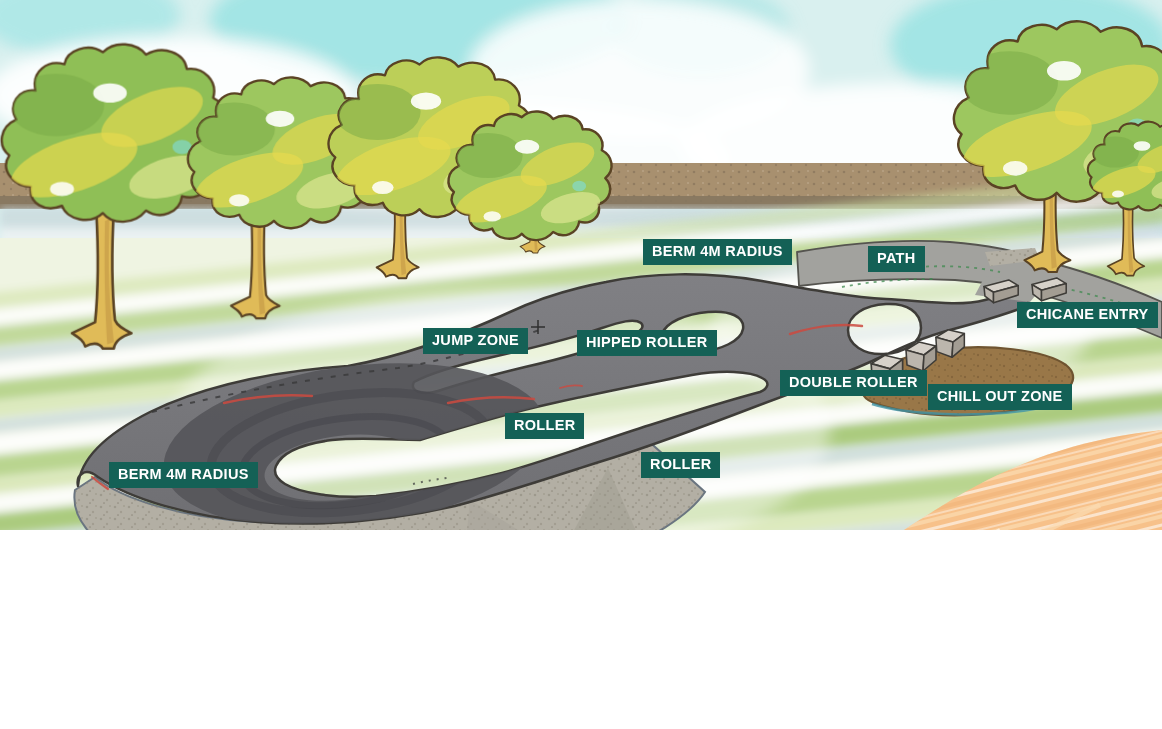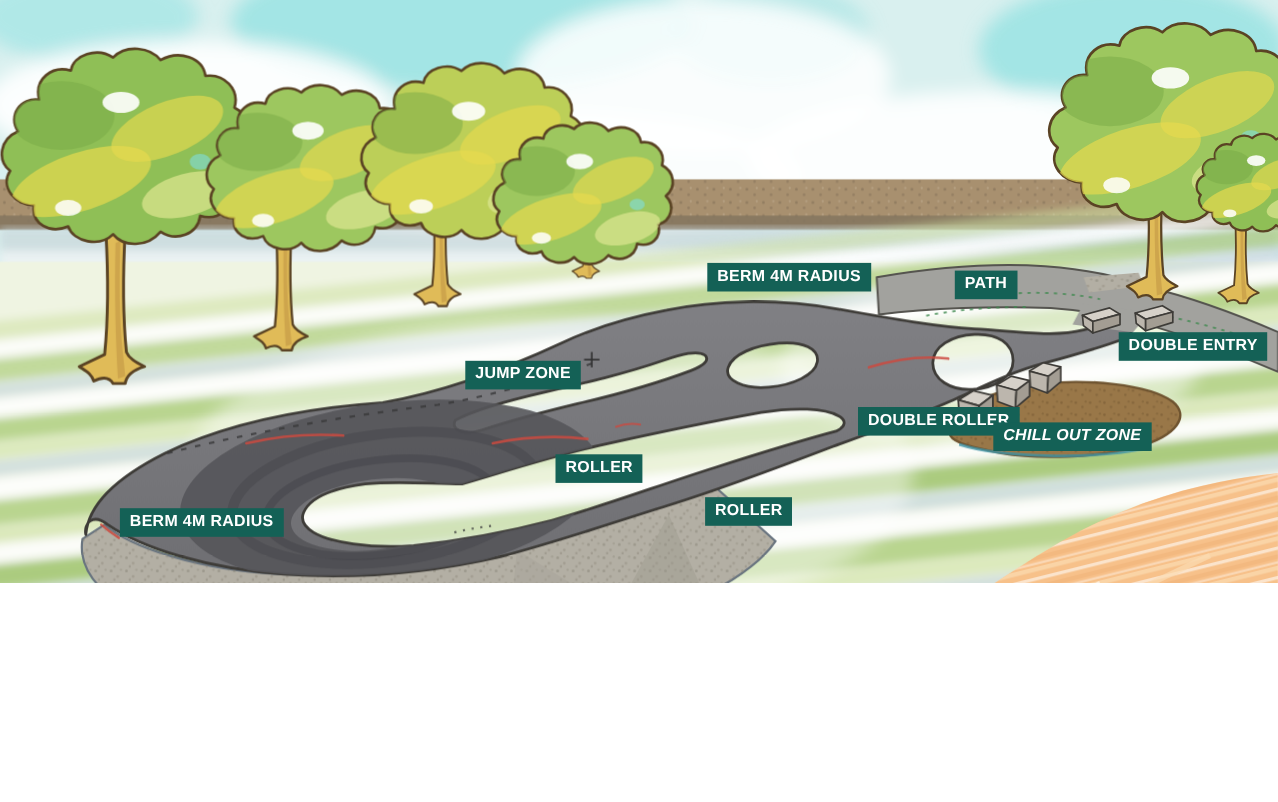--- a/index.html
+++ b/index.html
@@ -275,21 +275,22 @@
 
   <g stroke="#2f2f2f" stroke-width="1.5">
     <line x1="531" y1="327" x2="545" y2="327"></line>
     <line x1="538" y1="320" x2="538" y2="334"></line>
   </g>
 </svg>
 
 <div id="labels">
       <div class="label" style="left: 643px; top: 239px;">BERM 4M RADIUS</div>
       <div class="label" style="left: 832px; top: 246px; margin-left: 36px;">PATH</div>
-      <div class="label" style="left: 1017px; top: 302px;">DOUBLE ENTRY</div>
+      <div class="label" style="left: 1017px; top: 302px;">CHICANE ENTRY</div>
       <div class="label" style="left: 423px; top: 328px;">JUMP ZONE</div>
+      <div class="label" style="left: 577px; top: 330px;">HIPPED ROLLER</div>
       <div class="label" style="left: 738px; top: 370px; margin-left: 42px;">DOUBLE ROLLER</div>
-      <div class="label" style="left: 903px; top: 384px; font-style: italic;">CHILL OUT ZONE</div>
+      <div class="label" style="left: 928px; top: 384px;">CHILL OUT ZONE</div>
       <div class="label" style="left: 505px; top: 413px;">ROLLER</div>
       <div class="label" style="left: 641px; top: 452px;">ROLLER</div>
       <div class="label" style="left: 109px; top: 462px;">BERM 4M RADIUS</div>
     </div>
 </div>
 
 </body></html>

